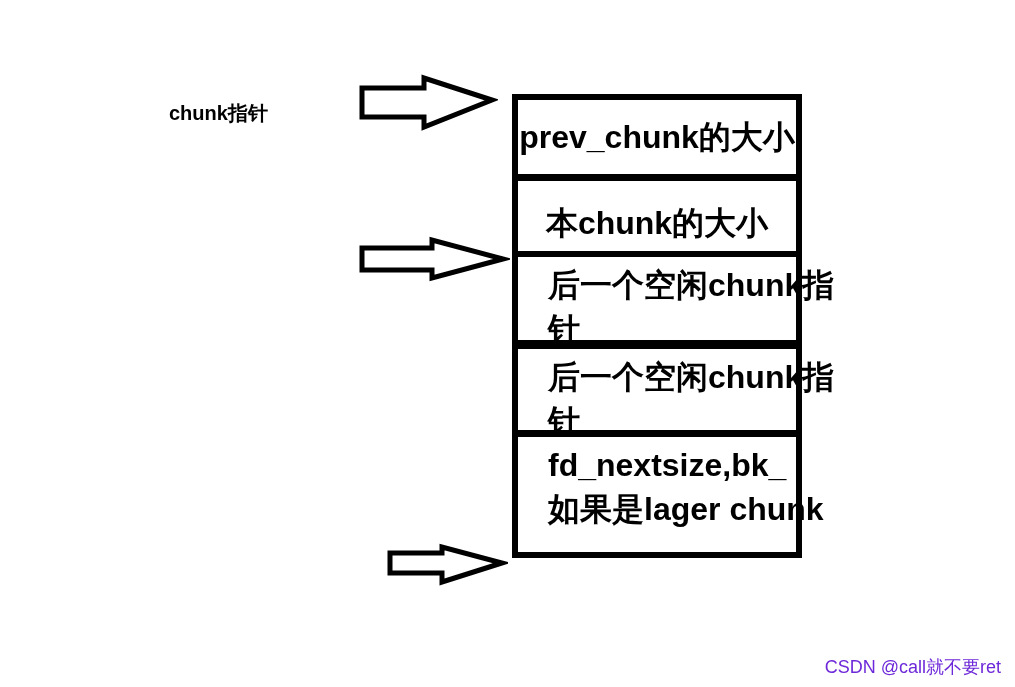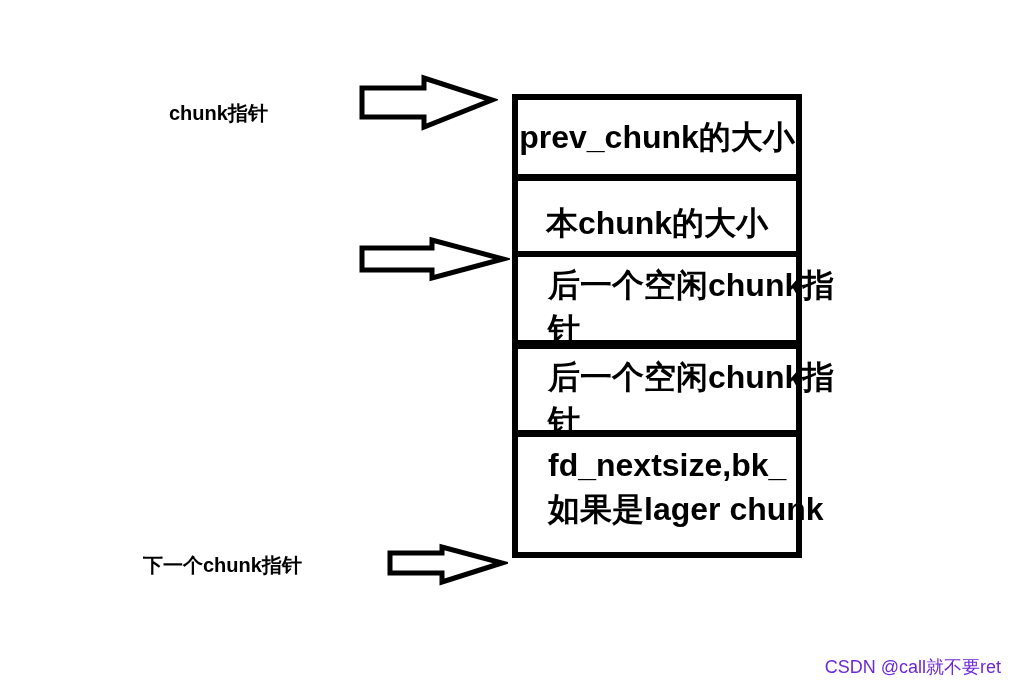--- a/index.html
+++ b/index.html
@@ -62,21 +62,20 @@
   }
 </style>
 </head>
 <body>
 
 <div class="stage">
 
   <div class="diagram-label" style="left:169px; top:97px;">chunk指针</div>
 
 
-  <div class="diagram-label" style="left:143px; top:549px;">下一个chunk指针</div>
 
   <svg class="arrow-svg" style="left:358px; top:72px;" width="140" height="61" viewBox="0 0 140 61">
     <path d="M4,16 L66,16 L66,6 L134,28 L66,55 L66,45 L4,45 Z" fill="#ffffff" stroke="#000000" stroke-width="5" stroke-linejoin="miter"></path>
   </svg>
 
   <svg class="arrow-svg" style="left:358px; top:235px;" width="152" height="50" viewBox="0 0 152 50">
     <path d="M4,13 L74,13 L74,5 L145,24 L74,43 L74,35 L4,35 Z" fill="#ffffff" stroke="#000000" stroke-width="5" stroke-linejoin="miter"></path>
   </svg>
 
   <svg class="arrow-svg" style="left:386px; top:541px;" width="122" height="47" viewBox="0 0 122 47">

